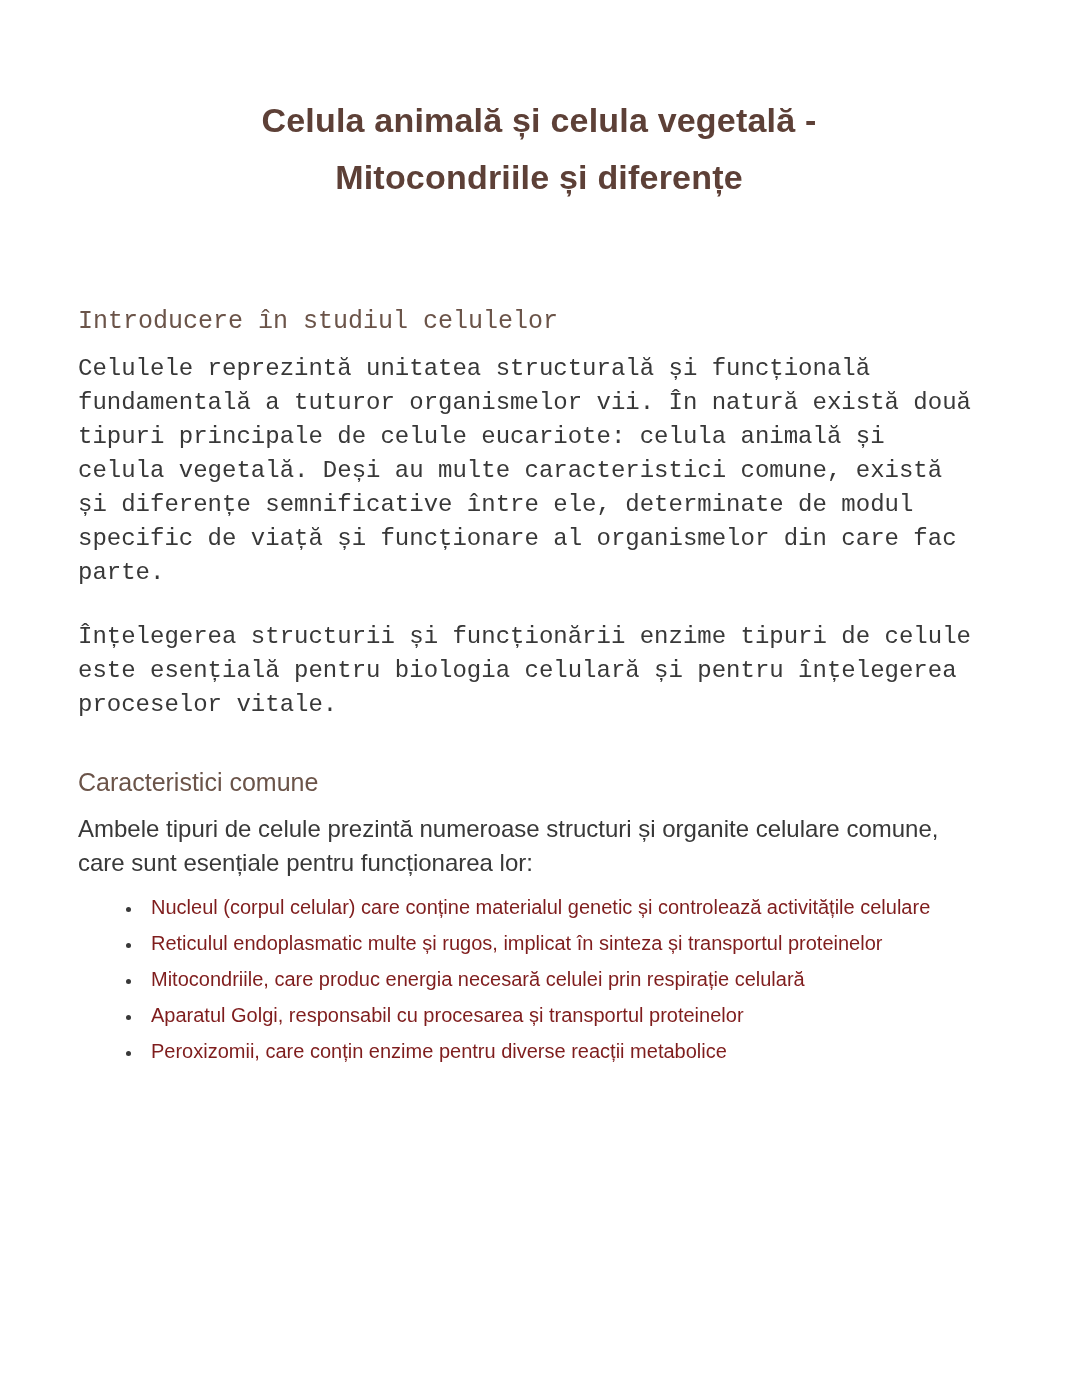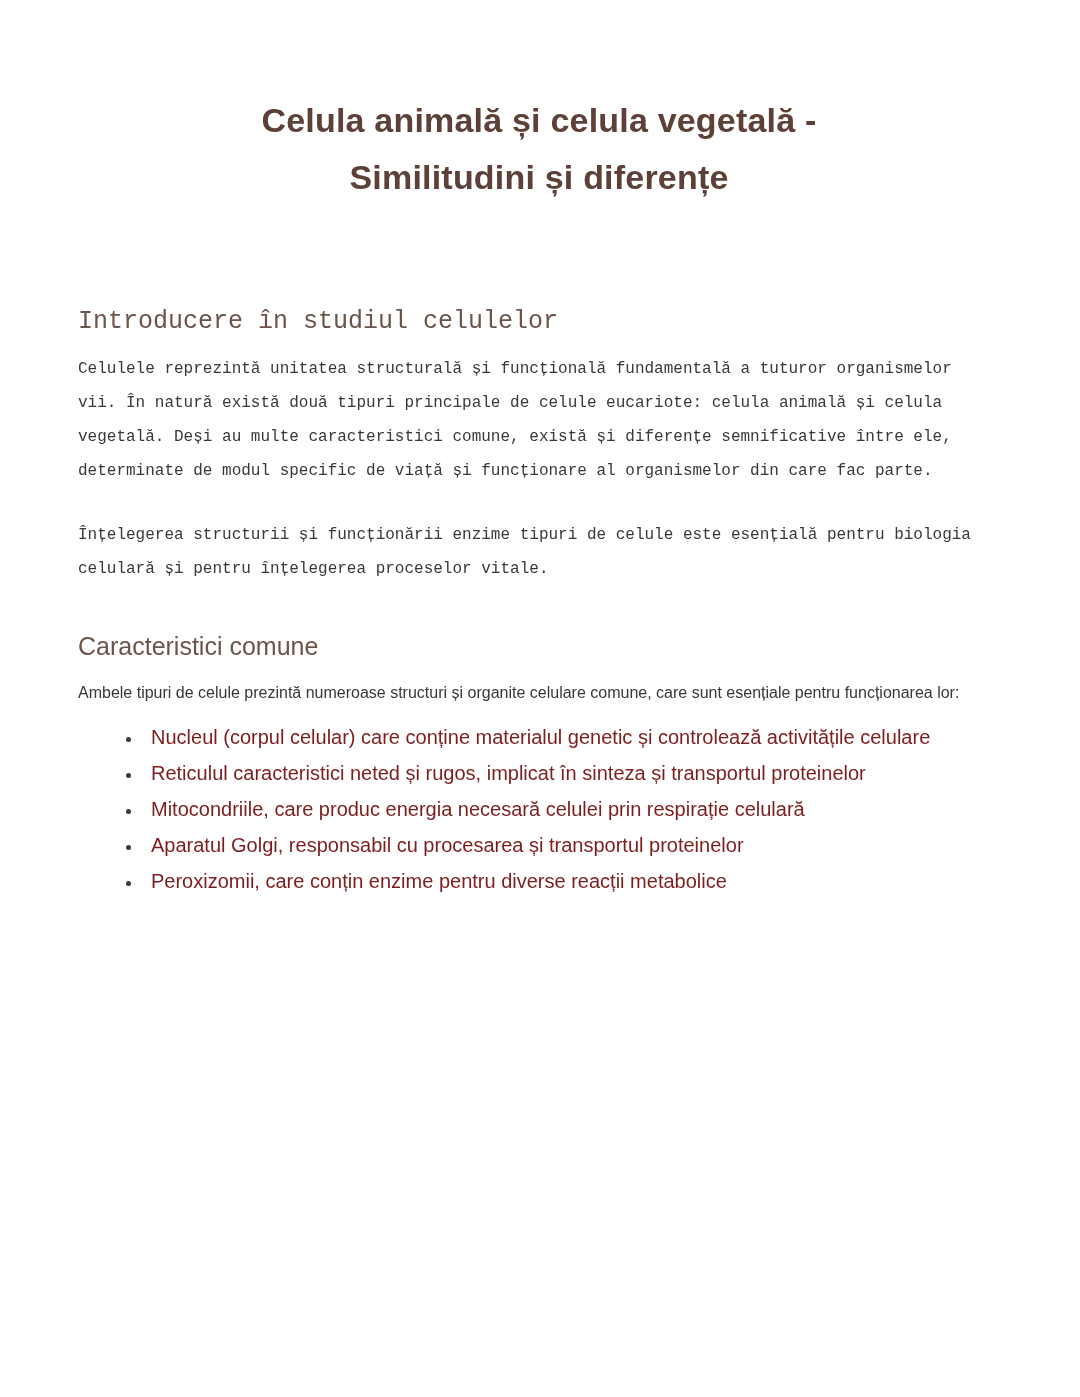--- a/index.html
+++ b/index.html
@@ -48,21 +48,21 @@
   h2.section-heading {
     margin: 0;
     font-size: 25px;
     font-weight: 400;
     line-height: 32px;
     color: #6b5449;
   }
   p.body-paragraph {
     margin: 14px 0 0 0;
     max-width: 905px;
-    font-size: 16px;
+    font-size: 24px;
     font-weight: 400;
     line-height: 34px;
     color: #383838;
   }
   p.body-paragraph + p.body-paragraph {
     margin-top: 30px;
   }
   ul.bullet-list {
     margin: 10px 0 0 0;
     padding: 0 0 0 65px;
@@ -82,34 +82,34 @@
     color: #383838;
   }
 </style>
 </head>
 <body>
 
 <div class="page">
 
   <h1 class="doc-title">
     <span class="title-line">Celula animală și celula vegetală -</span>
-    <span class="title-line">Similitudini și diferențe</span>
+    <span class="title-line">Mitocondriile și diferențe</span>
   </h1>
 
   <section class="doc-section first">
     <h2 class="section-heading">Introducere în studiul celulelor</h2>
     <p class="body-paragraph">Celulele reprezintă unitatea structurală și funcțională fundamentală a tuturor organismelor vii. În natură există două tipuri principale de celule eucariote: celula animală și celula vegetală. Deși au multe caracteristici comune, există și diferențe semnificative între ele, determinate de modul specific de viață și funcționare al organismelor din care fac parte.</p>
     <p class="body-paragraph">Înțelegerea structurii și funcționării enzime tipuri de celule este esențială pentru biologia celulară și pentru înțelegerea proceselor vitale.</p>
   </section>
 
   <section class="doc-section second">
     <h2 class="section-heading">Caracteristici comune</h2>
     <p class="body-paragraph">Ambele tipuri de celule prezintă numeroase structuri și organite celulare comune, care sunt esențiale pentru funcționarea lor:</p>
     <ul class="bullet-list">
       <li>Nucleul (corpul celular) care conține materialul genetic și controlează activitățile celulare</li>
-      <li>Reticulul caracteristici neted și rugos, implicat în sinteza și transportul proteinelor</li>
+      <li>Reticulul endoplasmatic multe și rugos, implicat în sinteza și transportul proteinelor</li>
       <li>Mitocondriile, care produc energia necesară celulei prin respirație celulară</li>
       <li>Aparatul Golgi, responsabil cu procesarea și transportul proteinelor</li>
       <li>Peroxizomii, care conțin enzime pentru diverse reacții metabolice</li>
     </ul>
   </section>
 
 </div>
 
 </body></html>

